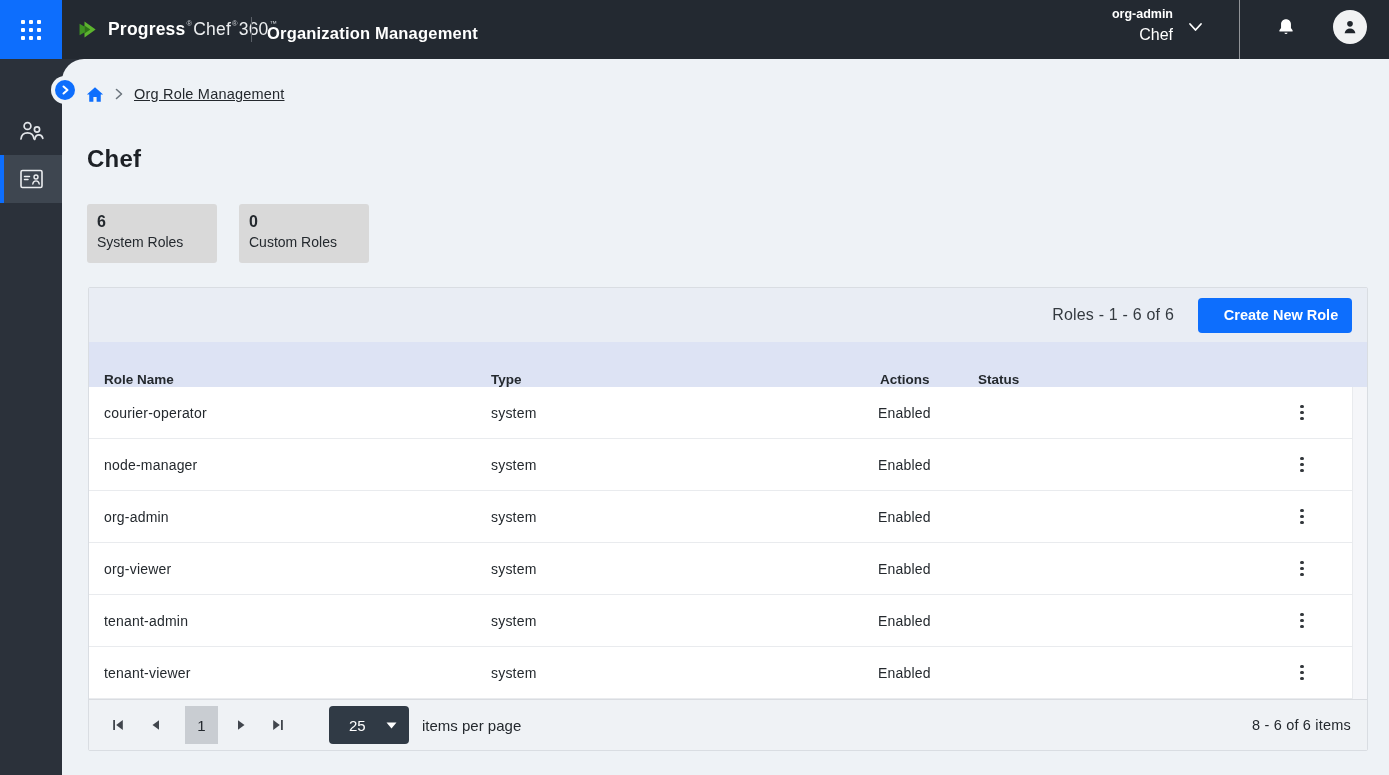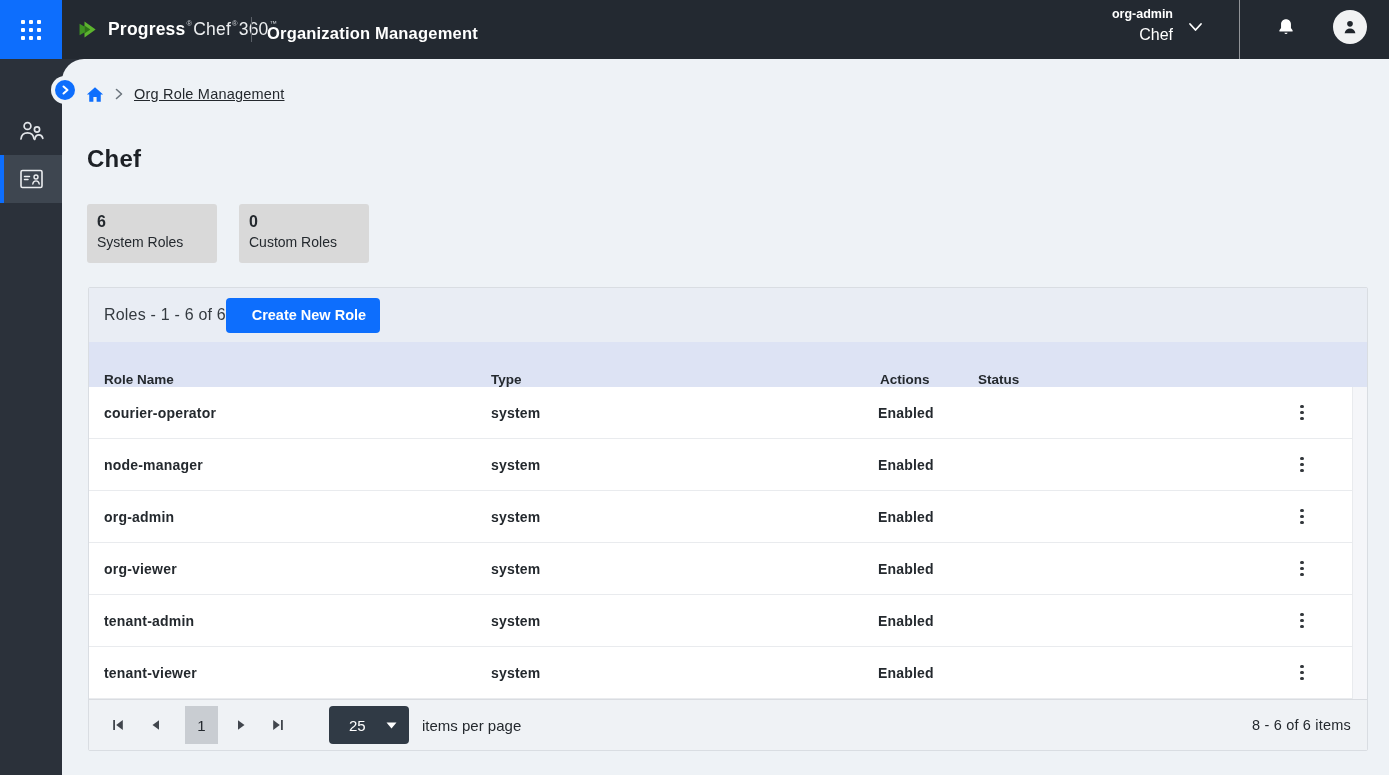--- a/index.html
+++ b/index.html
@@ -47,32 +47,32 @@
 
   .page-title { position:absolute; left:25px; top:86px; font-size:24px; font-weight:700; color:#1d2126; letter-spacing:.2px; }
 
   .cards { position:absolute; left:25px; top:145px; display:flex; gap:22px; }
   .card { width:130px; height:59px; background:#d9d9d9; border-radius:3px; padding:9px 0 0 10px; }
   .card-value { font-size:16px; font-weight:700; color:#24292e; }
   .card-label { font-size:14px; color:#24292e; margin-top:3px; }
 
   
   .panel { position:absolute; left:26px; top:228px; width:1280px; background:#fff; border:1px solid #d9dde2; border-radius:2px; }
-  .panel-header { height:54px; background:#e9edf4; display:flex; align-items:center; justify-content:flex-start; padding:0 15px; }
+  .panel-header { height:54px; background:#e9edf4; display:flex; align-items:center; justify-content:flex-end; padding:0 15px;gap:24px; }
   .panel-title { font-size:16px; color:#343a40; letter-spacing:.2px; }
   .create-btn { width:154px; height:35px; background:#0d6efd; color:#fff; border:none; border-radius:4px; font-weight:700; font-size:14.5px; font-family:"Liberation Sans",sans-serif; cursor:pointer;padding-left:12px; }
 
   .thead { display:flex; height:45px; background:#dde3f4;align-items:flex-end; }
   .th { position:relative; display:flex; align-items:center; padding-left:15px; font-size:13.5px; font-weight:700; color:#24292e; }
   .sep { position:absolute; left:0; top:8px; bottom:8px; width:1px; background:#b9c3e6; }
   .c1 { width:387px; } .c2 { width:387px; } .c3 { width:389px; } .c4 { width:100px; }
   .th.c4 { justify-content:flex-start; padding-left:17px; }
   .th-gutter { position:relative; width:15px; background:#edf0f9; }
 
-  .tbody { position:relative;font-weight:bold; }
+  .tbody { position:relative; }
   .trow { display:flex; height:52px; width:1263px; border-bottom:1px solid #e9ebee; background:#fff; align-items:center; }
   .td { padding-left:15px; font-size:14px; color:#24292e; letter-spacing:.2px; }
   .td.c4 { display:flex; justify-content:center; padding-left:0; }
   .kebab-btn { width:28px; height:30px; background:none; border:none; cursor:pointer; display:flex; flex-direction:column; align-items:center; justify-content:center; gap:2.5px; }
   .kebab-btn i { width:3.5px; height:3.5px; border-radius:50%; background:#33373c; }
   .scroll-gutter { position:absolute; right:0; top:0; bottom:0; width:15px; background:#f5f6f9; border-left:1px solid #e9ebee; }
 
   .tfooter { height:51px; background:#eff2f5; border-top:1px solid #d9dce1; display:flex; align-items:center; padding:0 16px; position:relative; }
   .pg-btn { width:26px; height:26px; background:none; border:none; cursor:pointer; display:flex; align-items:center; justify-content:center; margin-right:11px; }
   .pg-current { width:33px; height:38px; background:#c9cdd2; display:flex; align-items:center; justify-content:center; font-size:15px; color:#24292e; margin:0 10px 0 6px; cursor:pointer; }

